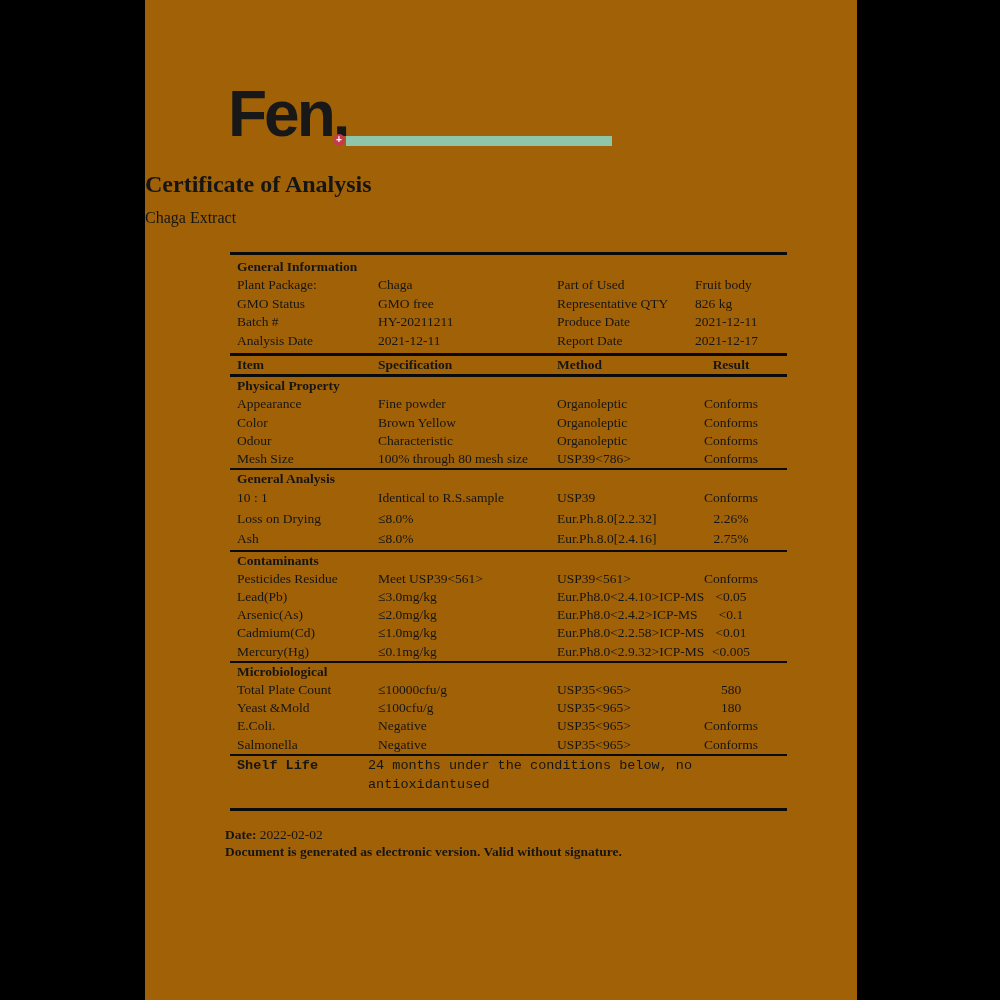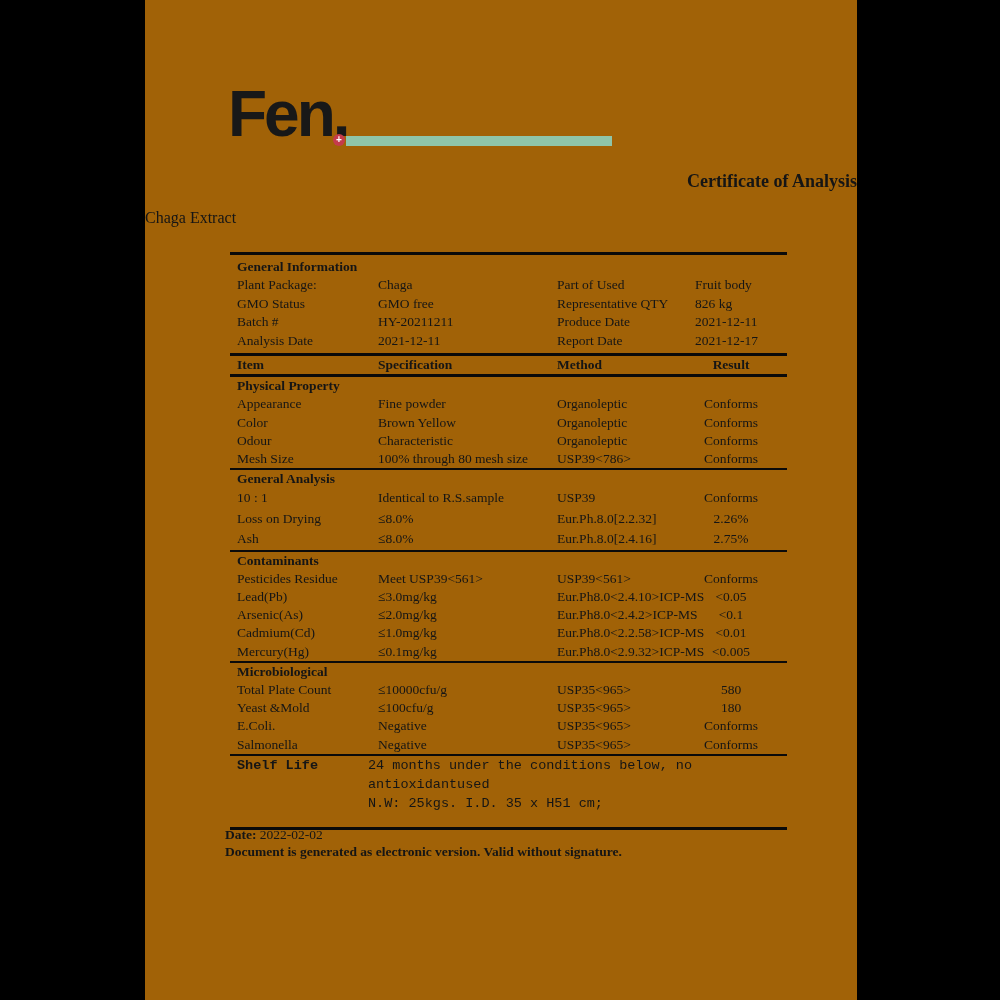--- a/index.html
+++ b/index.html
@@ -26,22 +26,22 @@
     position:absolute; left:188px; top:134px; width:12px; height:12px;
     border-radius:50%; background:#c43b4b; color:#fff;
     font:bold 10px/12px "Liberation Sans", sans-serif; text-align:center;
   }
   .brand-bar {
     position:absolute; left:201px; top:136px; width:266px; height:10px;
     background:#8fc5a9;
   }
 
   .title {
-    position:absolute; left:0; top:171px; width:100%; text-align:right;
-    font-size:18px; font-weight:bold;
+    position:absolute; left:0; top:171px; width:100%; text-align:left;
+    font-size:24px; font-weight:bold;
   }
   .subtitle {
     position:absolute; left:0; top:209px; width:100%; text-align:left;
     font-size:16px; font-weight:normal;
   }
 
   
   .doc { position:absolute; left:85px; top:252px; width:557px; border-top:3px solid #0a0a0a; }
 
   .gi-heading { font-weight:bold; padding:3px 0 0 7px; line-height:18px; }
@@ -238,24 +238,20 @@
         <span class="c-method">USP35&lt;965&gt;</span>
         <span class="c-result">Conforms</span>
       </div>
     </div>
 
     <div class="shelf">
       <div class="shelf-row">
         <span class="shelf-label">Shelf Life</span>
         <span>24 months under the conditions below, no antioxidantused</span>
       </div>
-      <div class="shelf-row">
-        <span class="shelf-label"></span>
-        <span>N.W: 25kgs. I.D. 35 x H51 cm;</span>
-      </div>
     </div>
 
   </div>
 
   <div class="footer">
     <div><span class="bold">Date:</span> <span>2022-02-02</span></div>
     <div class="bold">Document is generated as electronic version. Valid without signature.</div>
   </div>
 
 </div>

